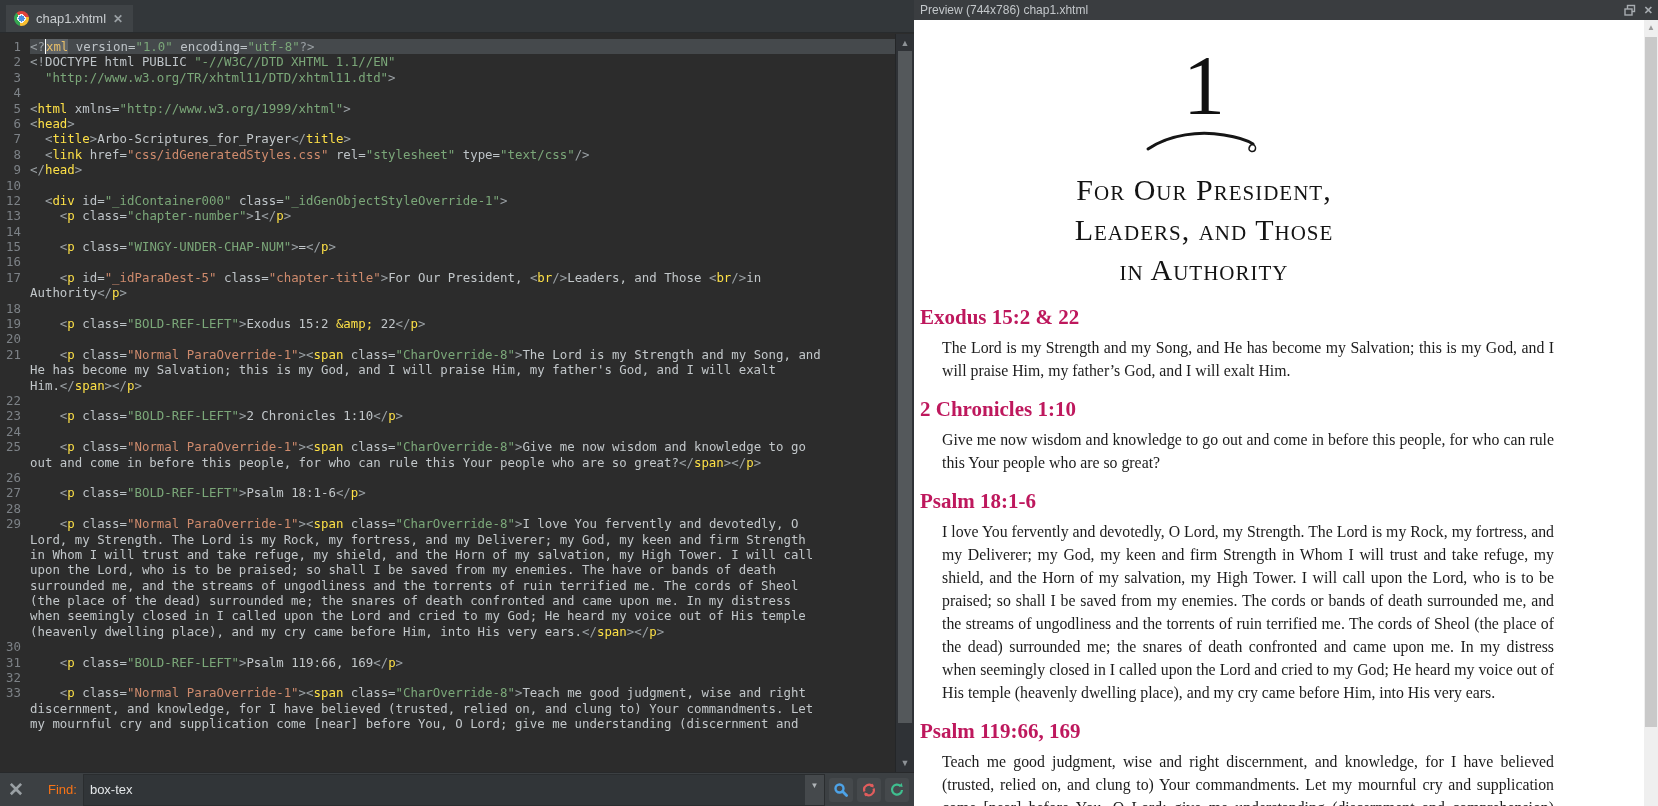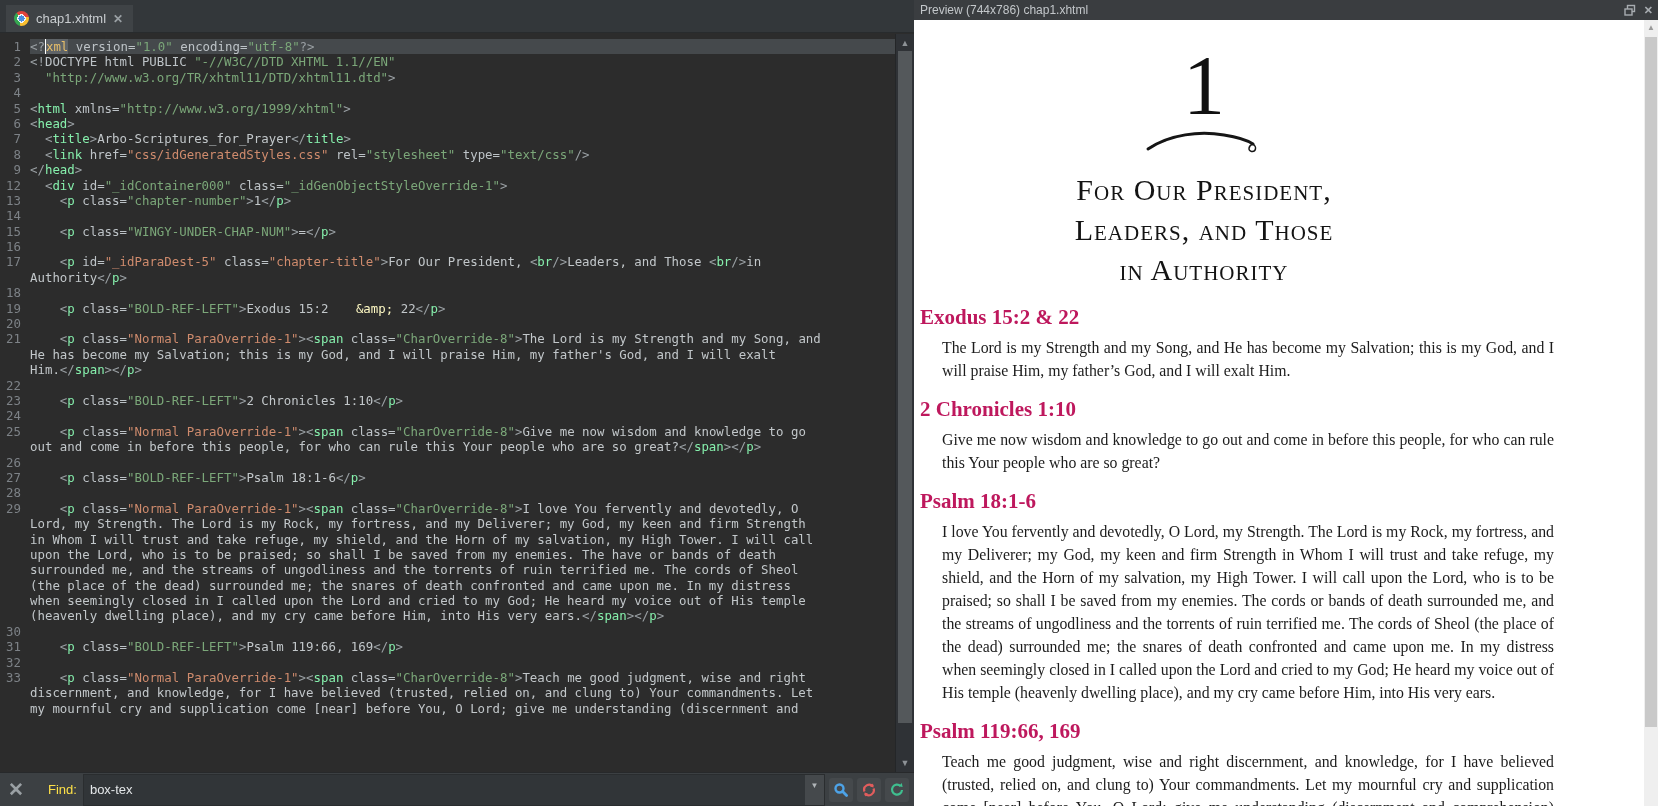--- a/index.html
+++ b/index.html
@@ -23,41 +23,41 @@
   .tab-close { color:#9aa0a4; font-size:12px; font-weight:bold; cursor:default; }
 
   .code-area { position:absolute; left:0; top:34px; right:0; bottom:34px;
                background:#2c2c2c; overflow:hidden; padding-top:5px; }
   .row { display:flex; height:15.4px; line-height:15.4px;
          font-family:"DejaVu Sans Mono", monospace; font-size:12.4px; white-space:pre; }
   .ln  { flex:0 0 30px; text-align:right; padding-right:9px; color:#7d8287; }
   .codeln { flex:1 1 auto; margin-right:19px; }
   .row.hl .codeln { background:#45494c; }
   .tk-b { color:#9aa0a4; }
-  .tk-t { color:#86efac; }
+  .tk-t { color:#fde047; }
   .tk-a { color:#bdc3c7; }
   .tk-s { color:#7ba779; }
   .tk-sp{ color:#cf8b6d; }
   .tk-x { color:#c2c7ca; }
-  .tk-e { color:#fef9c3;margin-left:20px; }
+  .tk-e { color:#fde047; }
   .tk-w { color:#e8bf6a; background:#5f6468; border-left:1px solid #ffffff; }
 
   .vscroll { position:absolute; right:0; top:0; bottom:0; width:19px;
              background:#2f3236; border-left:1px solid #242628; }
   .vscroll .arr { position:absolute; left:0; width:100%; height:14px; color:#8d9296;
                   font-size:9px; text-align:center; line-height:14px; }
   .vscroll .arr.up { top:2px; } .vscroll .arr.down { bottom:2px; }
   .vscroll .thumb { position:absolute; left:2px; right:2px; top:17px; height:672px;
                     background:#54585b; }
 
   .findbar { position:absolute; left:0; bottom:0; width:100%; height:34px;
              background:#3c4043; border-top:1px solid #27292b;
              display:flex; align-items:center; padding-left:8px; }
   .find-close { color:#9aa0a4; font-size:19px; font-weight:bold; width:24px; line-height:24px; }
-  .find-label { color:#fde047; font-size:13px; margin-left:16px; }
+  .find-label { color:#f97316; font-size:13px; margin-left:16px; }
   .find-input-wrap { position:relative; margin-left:6px; width:742px; height:32px;
                      background:#313538; border:1px solid #2a2d2f; display:flex; }
   .find-input { flex:1 1 auto; background:transparent; border:none; outline:none;
                 color:#e3e6e8; font-size:13px; padding:0 6px;
                 font-family:"Liberation Sans", sans-serif; }
   .find-dd { flex:0 0 19px; background:#45494c; color:#b0b5b8; font-size:8px;
              text-align:center; line-height:21px; }
   .fbtn { width:24px; height:24px; margin-left:4px; background:#45494c;
           border-radius:3px; display:flex; align-items:center; justify-content:center; }
 
@@ -109,20 +109,21 @@
       <div>
           <div class="row hl"><span class="ln">1</span><span class="codeln"><span class="tk-b">&lt;?</span><span class="tk-w">xml</span><span class="tk-a"> version=</span><span class="tk-s">"1.0"</span><span class="tk-a"> encoding=</span><span class="tk-s">"utf-8"</span><span class="tk-b">?&gt;</span></span></div>
           <div class="row"><span class="ln">2</span><span class="codeln"><span class="tk-b">&lt;!</span><span class="tk-a">DOCTYPE html PUBLIC </span><span class="tk-s">"-//W3C//DTD XHTML 1.1//EN"</span></span></div>
           <div class="row"><span class="ln">3</span><span class="codeln"><span class="tk-x">  </span><span class="tk-s">"http://www.w3.org/TR/xhtml11/DTD/xhtml11.dtd"</span><span class="tk-b">&gt;</span></span></div>
           <div class="row"><span class="ln">4</span><span class="codeln"></span></div>
           <div class="row"><span class="ln">5</span><span class="codeln"><span class="tk-b">&lt;</span><span class="tk-t">html</span><span class="tk-a"> xmlns=</span><span class="tk-s">"http://www.w3.org/1999/xhtml"</span><span class="tk-b">&gt;</span></span></div>
           <div class="row"><span class="ln">6</span><span class="codeln"><span class="tk-b">&lt;</span><span class="tk-t">head</span><span class="tk-b">&gt;</span></span></div>
           <div class="row"><span class="ln">7</span><span class="codeln"><span class="tk-x">  </span><span class="tk-b">&lt;</span><span class="tk-t">title</span><span class="tk-b">&gt;</span><span class="tk-x">Arbo-Scriptures_for_Prayer</span><span class="tk-b">&lt;/</span><span class="tk-t">title</span><span class="tk-b">&gt;</span></span></div>
           <div class="row"><span class="ln">8</span><span class="codeln"><span class="tk-x">  </span><span class="tk-b">&lt;</span><span class="tk-t">link</span><span class="tk-a"> href=</span><span class="tk-sp">"css/idGeneratedStyles.css"</span><span class="tk-a"> rel=</span><span class="tk-s">"stylesheet"</span><span class="tk-a"> type=</span><span class="tk-s">"text/css"</span><span class="tk-b">/&gt;</span></span></div>
           <div class="row"><span class="ln">9</span><span class="codeln"><span class="tk-b">&lt;/</span><span class="tk-t">head</span><span class="tk-b">&gt;</span></span></div>
+          <div class="row"><span class="ln">10</span><span class="codeln"></span></div>
           <div class="row"><span class="ln">12</span><span class="codeln"><span class="tk-x">  </span><span class="tk-b">&lt;</span><span class="tk-t">div</span><span class="tk-a"> id=</span><span class="tk-s">"_idContainer000"</span><span class="tk-a"> class=</span><span class="tk-s">"_idGenObjectStyleOverride-1"</span><span class="tk-b">&gt;</span></span></div>
           <div class="row"><span class="ln">13</span><span class="codeln"><span class="tk-x">    </span><span class="tk-b">&lt;</span><span class="tk-t">p</span><span class="tk-a"> class=</span><span class="tk-s">"chapter-number"</span><span class="tk-b">&gt;</span><span class="tk-x">1</span><span class="tk-b">&lt;/</span><span class="tk-t">p</span><span class="tk-b">&gt;</span></span></div>
           <div class="row"><span class="ln">14</span><span class="codeln"></span></div>
           <div class="row"><span class="ln">15</span><span class="codeln"><span class="tk-x">    </span><span class="tk-b">&lt;</span><span class="tk-t">p</span><span class="tk-a"> class=</span><span class="tk-s">"WINGY-UNDER-CHAP-NUM"</span><span class="tk-b">&gt;</span><span class="tk-x">=</span><span class="tk-b">&lt;/</span><span class="tk-t">p</span><span class="tk-b">&gt;</span></span></div>
           <div class="row"><span class="ln">16</span><span class="codeln"></span></div>
           <div class="row"><span class="ln">17</span><span class="codeln"><span class="tk-x">    </span><span class="tk-b">&lt;</span><span class="tk-t">p</span><span class="tk-a"> id=</span><span class="tk-sp">"_idParaDest-5"</span><span class="tk-a"> class=</span><span class="tk-sp">"chapter-title"</span><span class="tk-b">&gt;</span><span class="tk-x">For Our President, </span><span class="tk-b">&lt;</span><span class="tk-t">br</span><span class="tk-b">/&gt;</span><span class="tk-x">Leaders, and Those </span><span class="tk-b">&lt;</span><span class="tk-t">br</span><span class="tk-b">/&gt;</span><span class="tk-x">in</span></span></div>
           <div class="row"><span class="ln"></span><span class="codeln"><span class="tk-x">Authority</span><span class="tk-b">&lt;/</span><span class="tk-t">p</span><span class="tk-b">&gt;</span></span></div>
           <div class="row"><span class="ln">18</span><span class="codeln"></span></div>
           <div class="row"><span class="ln">19</span><span class="codeln"><span class="tk-x">    </span><span class="tk-b">&lt;</span><span class="tk-t">p</span><span class="tk-a"> class=</span><span class="tk-s">"BOLD-REF-LEFT"</span><span class="tk-b">&gt;</span><span class="tk-x">Exodus 15:2 </span><span class="tk-e">&amp;amp;</span><span class="tk-x"> 22</span><span class="tk-b">&lt;/</span><span class="tk-t">p</span><span class="tk-b">&gt;</span></span></div>
           <div class="row"><span class="ln">20</span><span class="codeln"></span></div>

